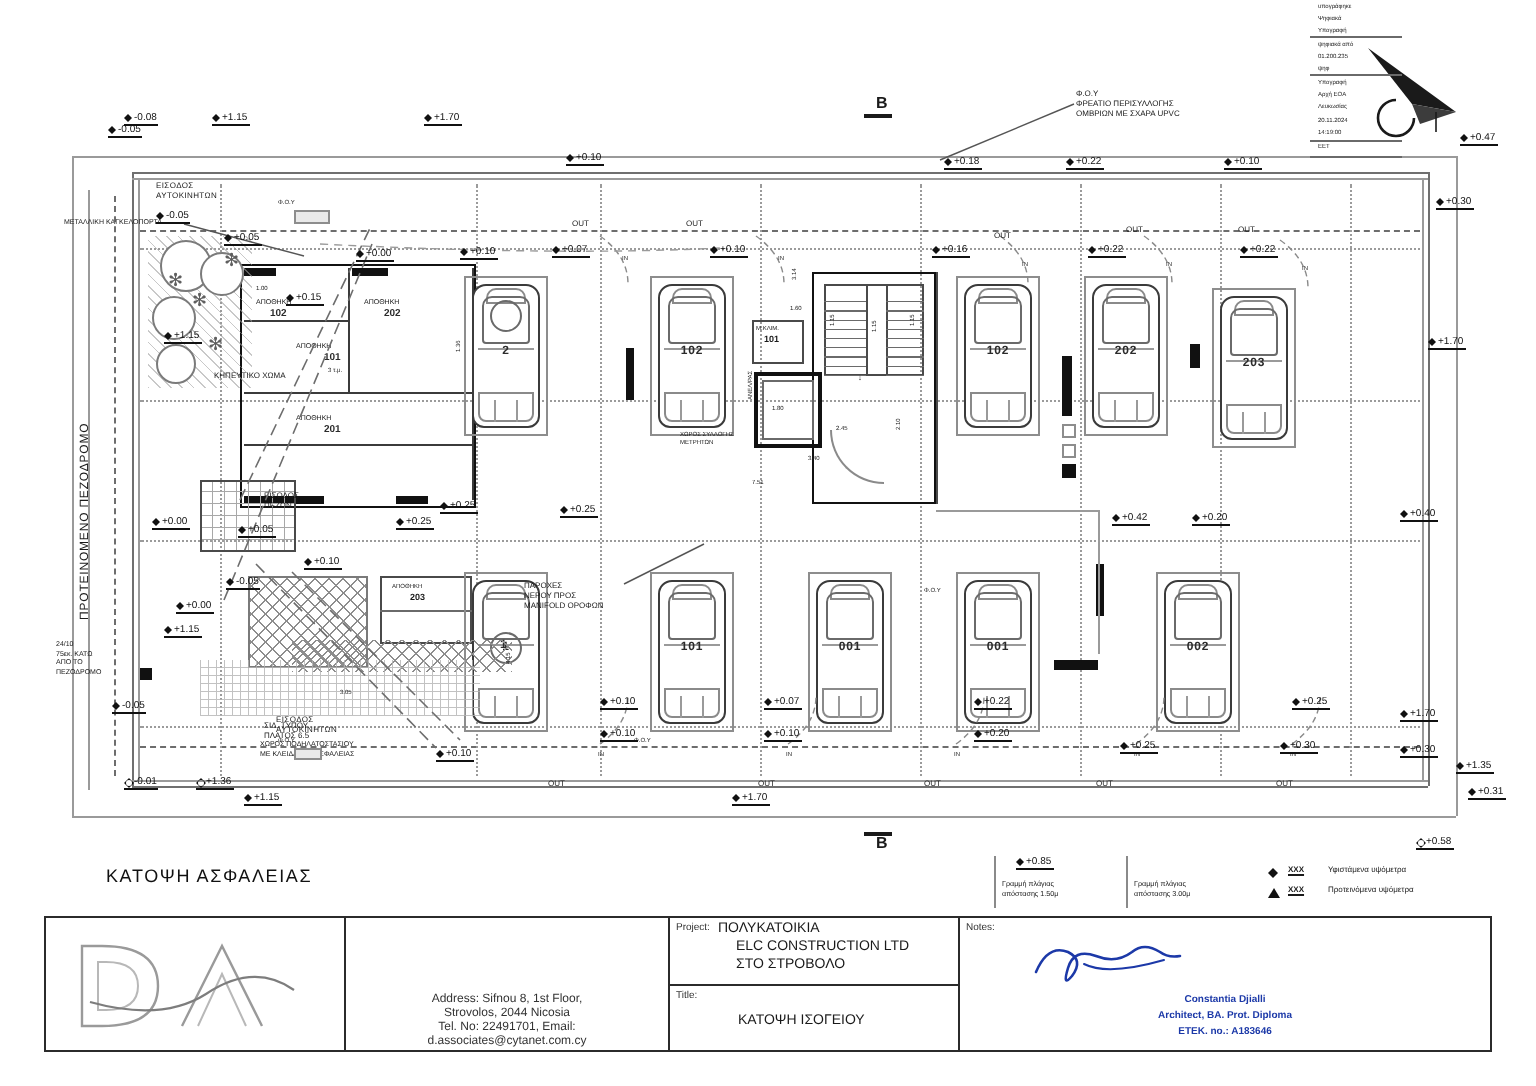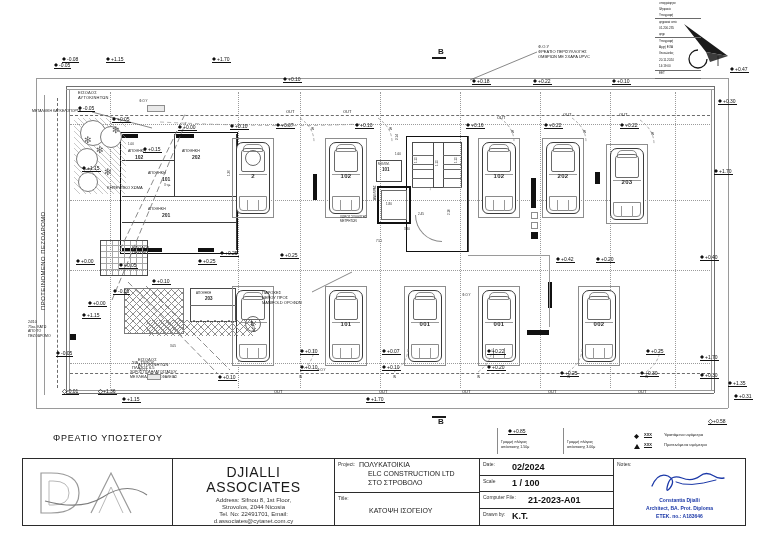--- a/index.html
+++ b/index.html
@@ -491,21 +491,21 @@
   <div class="elev" style="left:487px;top:364px;">+0.20</div>
   <div class="elev" style="left:560px;top:370px;">+0.25</div>
   <div class="elev" style="left:640px;top:370px;">+0.30</div>
   <div class="elev" style="left:646px;top:348px;">+0.25</div>
   <div class="elev" style="left:596px;top:256px;">+0.20</div>
 
   <div class="t t3" style="left:170px;top:345px;">3.05</div>
   <div class="t t3" style="left:253px;top:332px;transform-origin:0 0;transform:rotate(-90deg);">4.15</div>
   <div class="t t3" style="left:396px;top:140px;transform-origin:0 0;transform:rotate(-90deg);">3.14</div>
 
-  <div class="t t9" style="left:53px;top:434px;letter-spacing:.8px;color:#111;">ΦΡΕΑΤΙΟ ΥΠΟΣΤΕΓΟΥ</div>
+  <div class="t t9" style="left:53px;top:434px;letter-spacing:.8px;color:#111;">ΚΑΤΟΨΗ ΑΣΦΑΛΕΙΑΣ</div>
 
   <div class="elev" style="left:508px;top:428px;">+0.85</div>
   <div class="ln vln" style="left:497px;top:428px;height:26px;background:#8a8a8a;"></div>
   <div class="ln vln" style="left:563px;top:428px;height:26px;background:#8a8a8a;"></div>
   <div class="legtxt" style="left:501px;top:440px;width:58px;">Γραμμή πλάγιας
 απόστασης 1.50μ</div>
   <div class="legtxt" style="left:567px;top:440px;width:58px;">Γραμμή πλάγιας
 απόστασης 3.00μ</div>
 
   <div class="abs" style="left:634px;top:434px;width:5px;height:5px;background:#111;
@@ -550,59 +550,39 @@
       <svg style="position:absolute;left:12px;top:8px;width:126px;height:52px;" viewBox="0 0 126 52">
         <path d="M6 6 L6 46 L16 46 Q44 46 44 26 Q44 6 16 6 Z" fill="none" stroke="#9a9a9a" stroke-width="1.2"></path>
         <path d="M14 14 L14 38 L18 38 Q34 38 34 26 Q34 14 18 14 Z" fill="none" stroke="#b8b8b8" stroke-width="1"></path>
         <path d="M56 46 L76 6 L96 46" fill="none" stroke="#9a9a9a" stroke-width="1.2"></path>
         <path d="M64 46 L76 20 L88 46" fill="none" stroke="#b8b8b8" stroke-width="1"></path>
         <path d="M10 34 Q46 44 68 30 Q92 14 112 28" fill="none" stroke="#7d7d7d" stroke-width="1.1"></path>
       </svg>
     </div>
 
     <div class="cell" style="width:162px;">
-      <div class="t t14" style="left:0;right:0;top:6px;width:100%;text-align:center;color:#1a1a1a;letter-spacing:.6px;">DJIALLI</div>
-      <div class="t t14" style="left:0;right:0;top:21px;width:100%;text-align:center;color:#1a1a1a;letter-spacing:.6px;">ASSOCIATES</div>
       <div class="t t6" style="left:0;right:0;top:38px;width:100%;text-align:center;color:#333;">Address: Sifnou 8, 1st Floor,</div>
       <div class="t t6" style="left:0;right:0;top:45px;width:100%;text-align:center;color:#333;">Strovolos, 2044 Nicosia</div>
       <div class="t t6" style="left:0;right:0;top:52px;width:100%;text-align:center;color:#333;">Tel. No: 22491701, Email:</div>
       <div class="t t6" style="left:0;right:0;top:59px;width:100%;text-align:center;color:#333;">d.associates@cytanet.com.cy</div>
     </div>
 
     <div class="cell" style="width:145px;">
       <div class="tbrow" style="height:34px;">
         <div class="lbl">Project:</div>
         <div class="t t7" style="left:24px;top:2px;">ΠΟΛΥΚΑΤΟΙΚΙΑ</div>
         <div class="t t7" style="left:33px;top:11px;">ELC CONSTRUCTION LTD</div>
         <div class="t t7" style="left:33px;top:20px;">ΣΤΟ ΣΤΡΟΒΟΛΟ</div>
       </div>
       <div style="height:32px;position:relative;">
         <div class="lbl">Title:</div>
         <div class="t t7" style="left:34px;top:14px;">ΚΑΤΟΨΗ ΙΣΟΓΕΙΟΥ</div>
       </div>
     </div>
 
-    <div class="cell" style="width:134px;">
-      <div class="tbrow" style="height:16.5px;">
-        <div class="lbl">Date:</div>
-        <div class="val">02/2024</div>
-      </div>
-      <div class="tbrow" style="height:16.5px;">
-        <div class="lbl">Scale</div>
-        <div class="val">1 / 100</div>
-      </div>
-      <div class="tbrow" style="height:16.5px;">
-        <div class="lbl">Computer File:</div>
-        <div class="val" style="left:48px;">21-2023-A01</div>
-      </div>
-      <div style="height:16.5px;position:relative;">
-        <div class="lbl">Drawn by:</div>
-        <div class="val">K.T.</div>
-      </div>
-    </div>
 
     <div class="cell" style="width:auto;flex:1;">
       <div class="lbl">Notes:</div>
       <svg style="position:absolute;left:34px;top:9px;width:80px;height:26px;" viewBox="0 0 80 26">
         <path d="M4 18 q6 -14 16 -10 q8 4 2 12 q-5 6 -2 -4 q3 -10 14 -6 q10 4 18 -2 q6 -5 14 0 q4 3 10 2" fill="none" stroke="#1c39a8" stroke-width="1.3" stroke-linecap="round"></path>
         <path d="M28 14 q12 6 40 -2" fill="none" stroke="#1c39a8" stroke-width="1" stroke-linecap="round"></path>
       </svg>
       <div class="sigtxt" style="left:0;right:0;top:38px;width:100%;">Constantia  Djialli</div>
       <div class="sigtxt" style="left:0;right:0;top:46px;width:100%;">Architect, BA. Prot. Diploma</div>
       <div class="sigtxt" style="left:0;right:0;top:54px;width:100%;">ETEK. no.: A183646</div>

